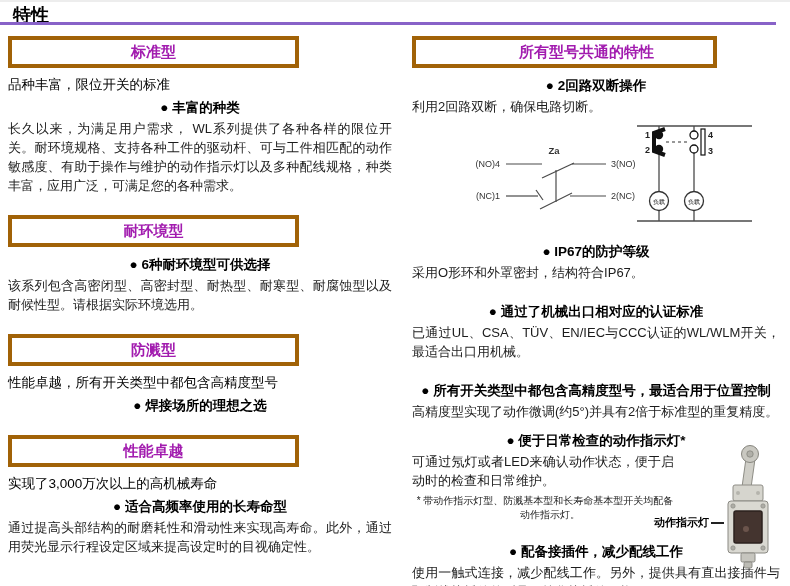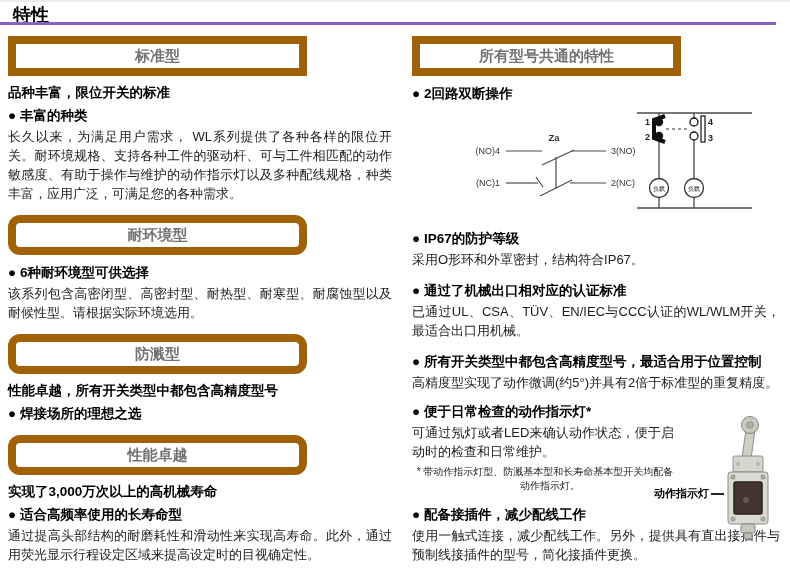--- a/index.html
+++ b/index.html
@@ -9,29 +9,29 @@
   }
   .topstrip{position:absolute;top:0;left:0;width:790px;height:2px;background:#ededed;}
   .page-title{position:absolute;top:3px;left:13px;font-size:18px;font-weight:bold;color:#000;}
   .title-rule{position:absolute;top:22px;left:0;width:776px;height:3px;background:#8862c8;}
 
   .col{position:absolute;top:36px;}
   .col-left{left:8px;width:384px;}
   .col-right{left:412px;width:368px;}
 
   .sec-box{
-    border:8px solid #a16207;height:24px;line-height:24px;text-align:center;
-    font-size:15px;font-weight:bold;color:#737373;margin:0 0 8px 0;background:#fff;
+    border:4px solid #a16207;height:24px;line-height:24px;text-align:center;
+    font-size:15px;font-weight:bold;color:#a21caf;margin:0 0 8px 0;background:#fff;
   }
   .col-left .sec-box{width:283px;}
-  .col-right .sec-box{width:253px;}
+  .col-right .sec-box{width:253px;padding-left:44px;}
 
-  .tagline{font-size:13.5px;font-weight:bold;color:#000;line-height:18px;margin:0 0 4px 0;}
-  .feat-head{font-size:13.5px;font-weight:bold;color:#000;line-height:19px;margin:0 0 2px 0;}
-  .mt12{margin-top:12px;border-radius:12px;}
+  .tagline{font-size:13.5px;font-weight:normal;color:#000;line-height:18px;margin:0 0 4px 0;}
+  .feat-head{font-size:13.5px;font-weight:bold;color:#000;line-height:19px;margin:0 0 2px 0;text-align:center;}
+  .mt12{margin-top:20px;}
   .mt8{margin-top:8px;}
   .body-text{font-size:13px;line-height:19px;color:#1c1c1c;margin:0 0 10px 0;text-align:justify;}
   .body-text.last{margin-bottom:0;}
 
   .circuit-svg{display:block;margin:4px 0 10px 42px;}
   svg text{font-family:"Liberation Sans","DejaVu Sans",sans-serif;}
 
   .feature-with-photo{position:relative;}
   .feature-with-photo .body-text{width:262px;}
   .footnote{
@@ -71,20 +71,21 @@
     <div class="tagline">实现了3,000万次以上的高机械寿命</div>
     <div class="feat-head">● 适合高频率使用的长寿命型</div>
     <p class="body-text last">通过提高头部结构的耐磨耗性和滑动性来实现高寿命。此外，通过用荧光显示行程设定区域来提高设定时的目视确定性。</p>
   </div>
 
   <div class="col col-right">
 
     <div class="sec-box">所有型号共通的特性</div>
 
     <div class="feat-head">● 2回路双断操作</div>
+    <p class="body-text" style="margin-bottom:0;">利用2回路双断，确保电路切断。</p>
 
     <svg class="circuit-svg" width="310" height="112" viewBox="0 0 310 112">
       <g stroke="#4a4a4a" stroke-width="1.2" fill="none">
         <line x1="52" y1="44" x2="88" y2="44"></line>
         <line x1="88" y1="58" x2="120" y2="43"></line>
         <line x1="118" y1="44" x2="152" y2="44"></line>
         <line x1="52" y1="76" x2="84" y2="76"></line>
         <line x1="82" y1="70" x2="89" y2="80"></line>
         <line x1="86" y1="89" x2="118" y2="73"></line>
         <line x1="116" y1="76" x2="152" y2="76"></line>

